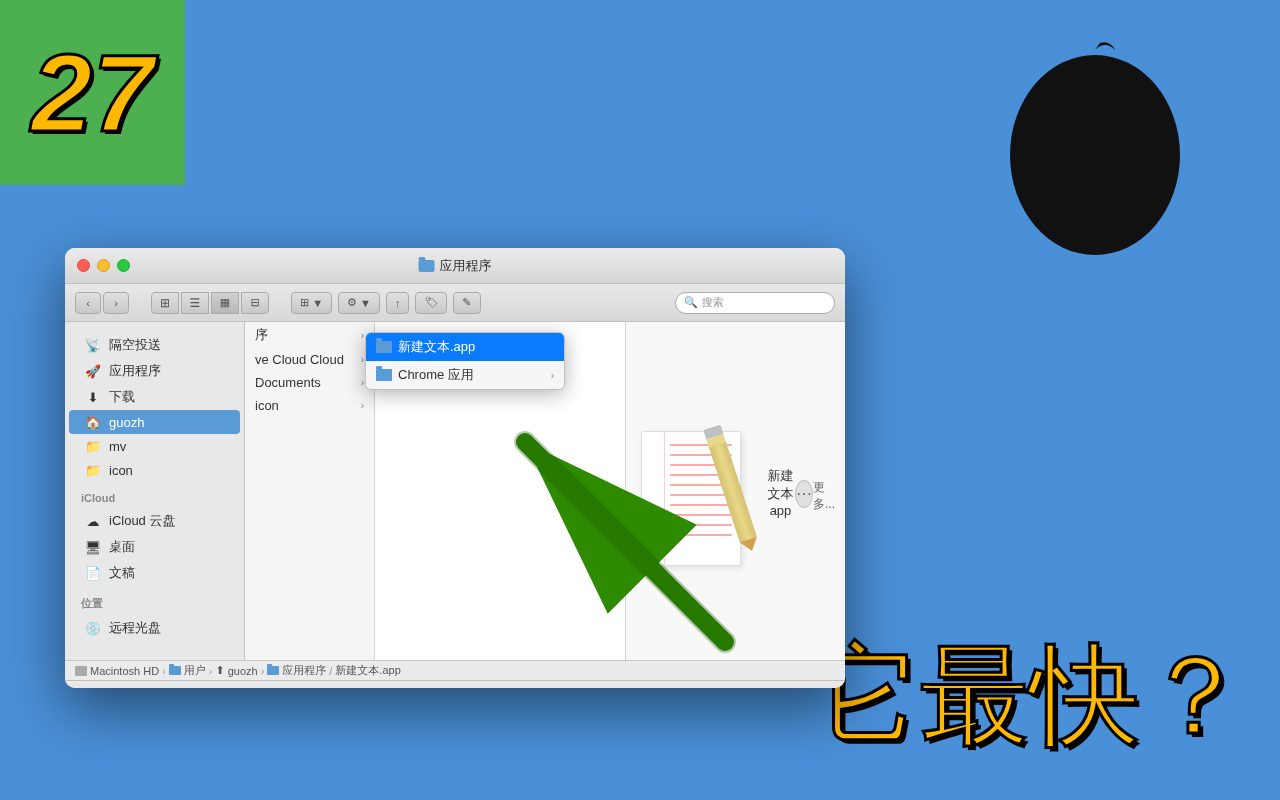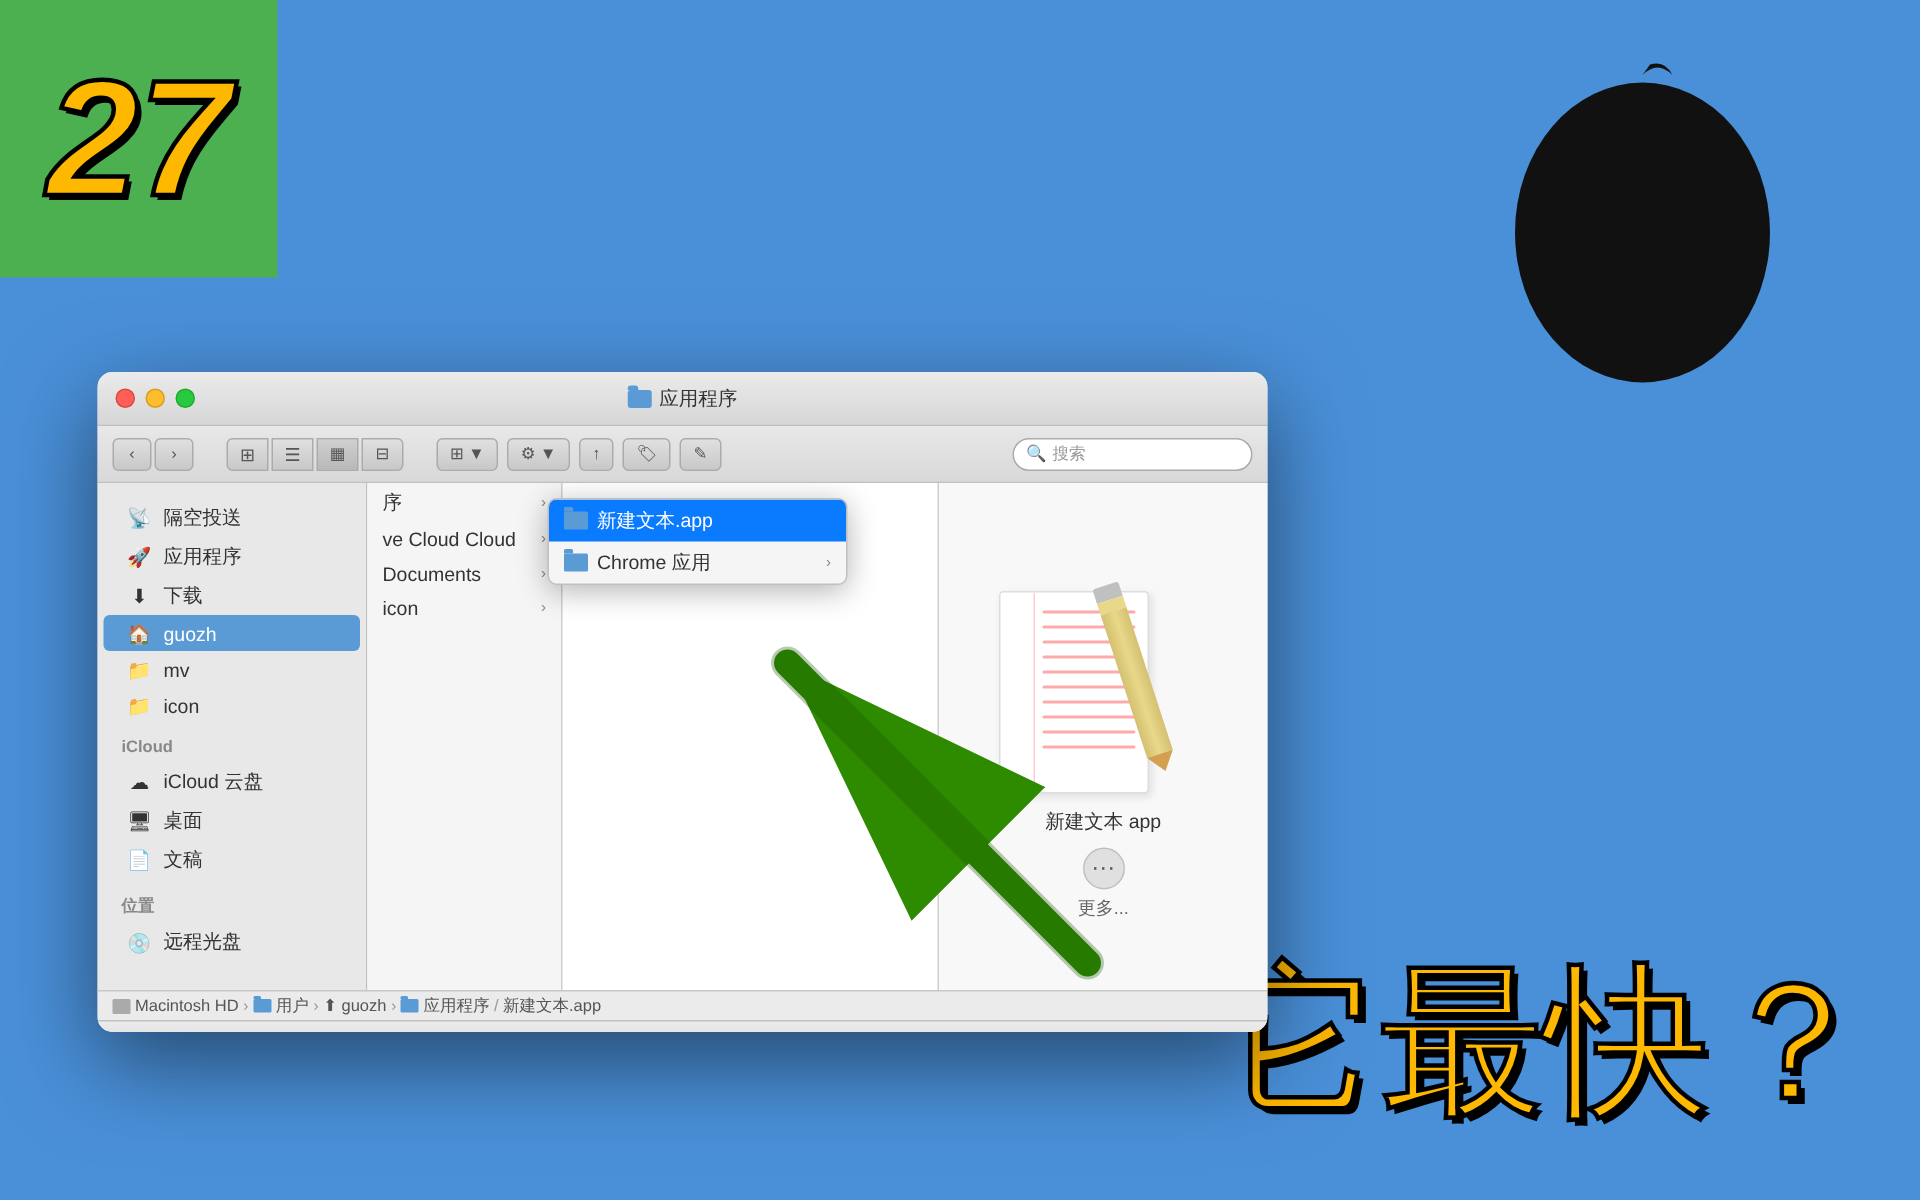--- a/index.html
+++ b/index.html
@@ -344,23 +344,23 @@
       background: #5B9BD5;
       border-radius: 1px 1px 0 0;
     }
 
     
     .preview-area {
       width: 220px;
       background: #F8F8F8;
       border-left: 1px solid #D0D0D0;
       display: flex;
-      flex-direction: column;
-      align-items: center;
-      justify-content: center;
+      flex-direction: row;
+      align-items: center;
+      justify-content: flex-end;
       padding: 20px 10px 10px;
     }
     .preview-icon {
       width: 150px;
       height: 150px;
       position: relative;
       margin-bottom: 10px;
     }
 
     .preview-filename {

